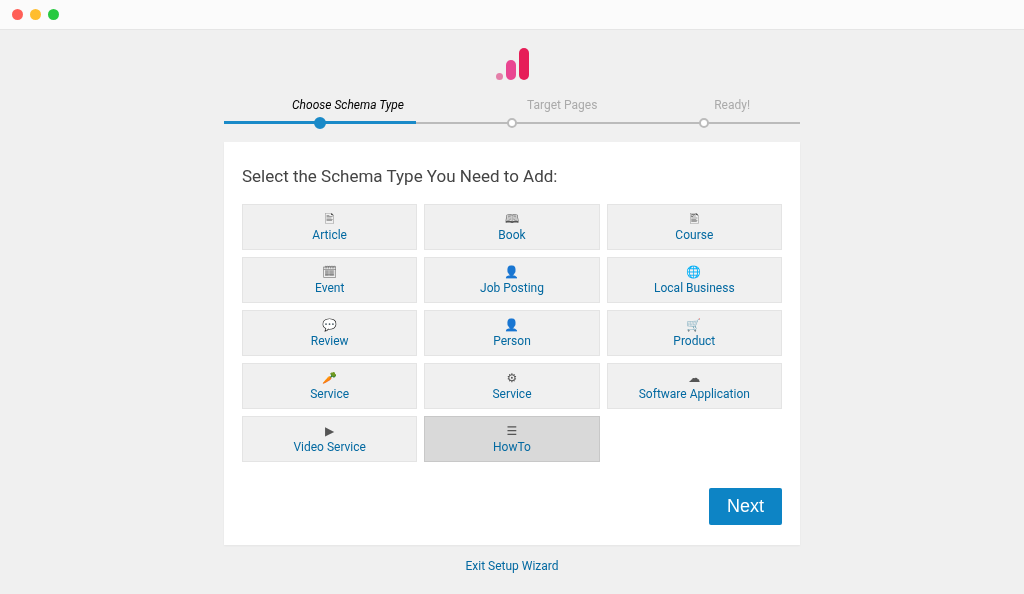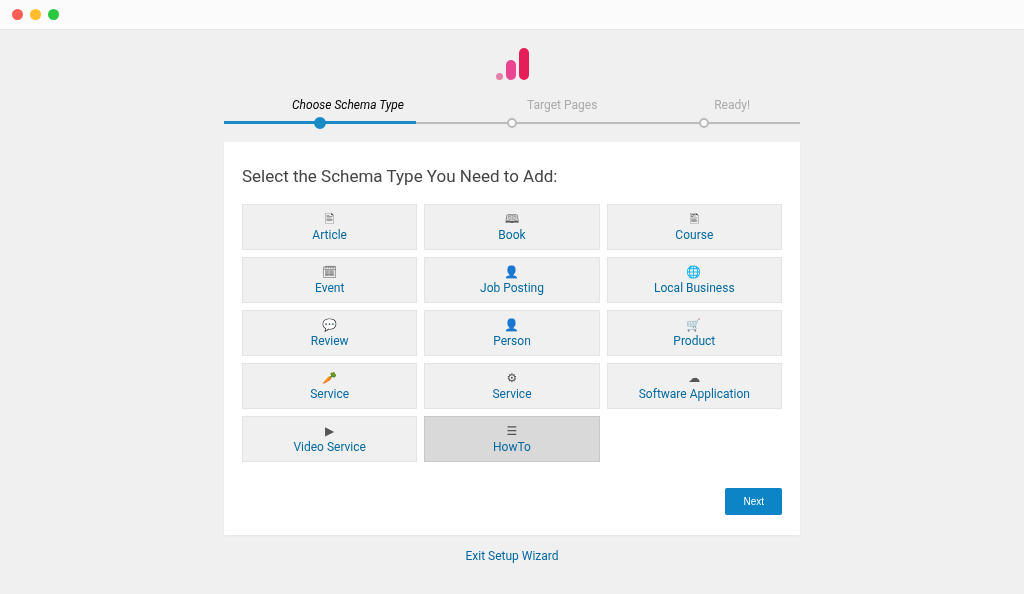--- a/index.html
+++ b/index.html
@@ -133,21 +133,21 @@
     .card-footer {
       margin-top: 26px;
       display: flex;
       justify-content: flex-end;
     }
     .next-btn {
       background: #0d84c5;
       color: #fff;
       border: none;
       padding: 8px 18px;
-      font-size: 10px;
+      font-size: 18px;
       cursor: pointer;
       border-radius: 2px;
     }
     .exit-link {
       text-align: center;
       margin-top: 14px;
       font-size: 12px;
       color: #0369a1;
       cursor: pointer;
     }

